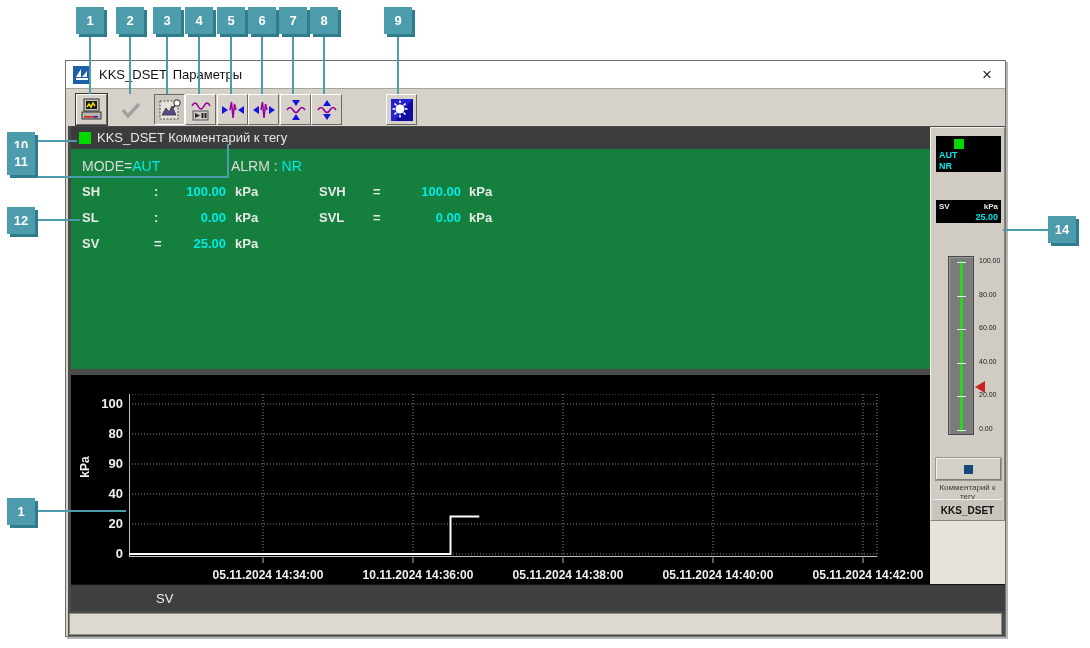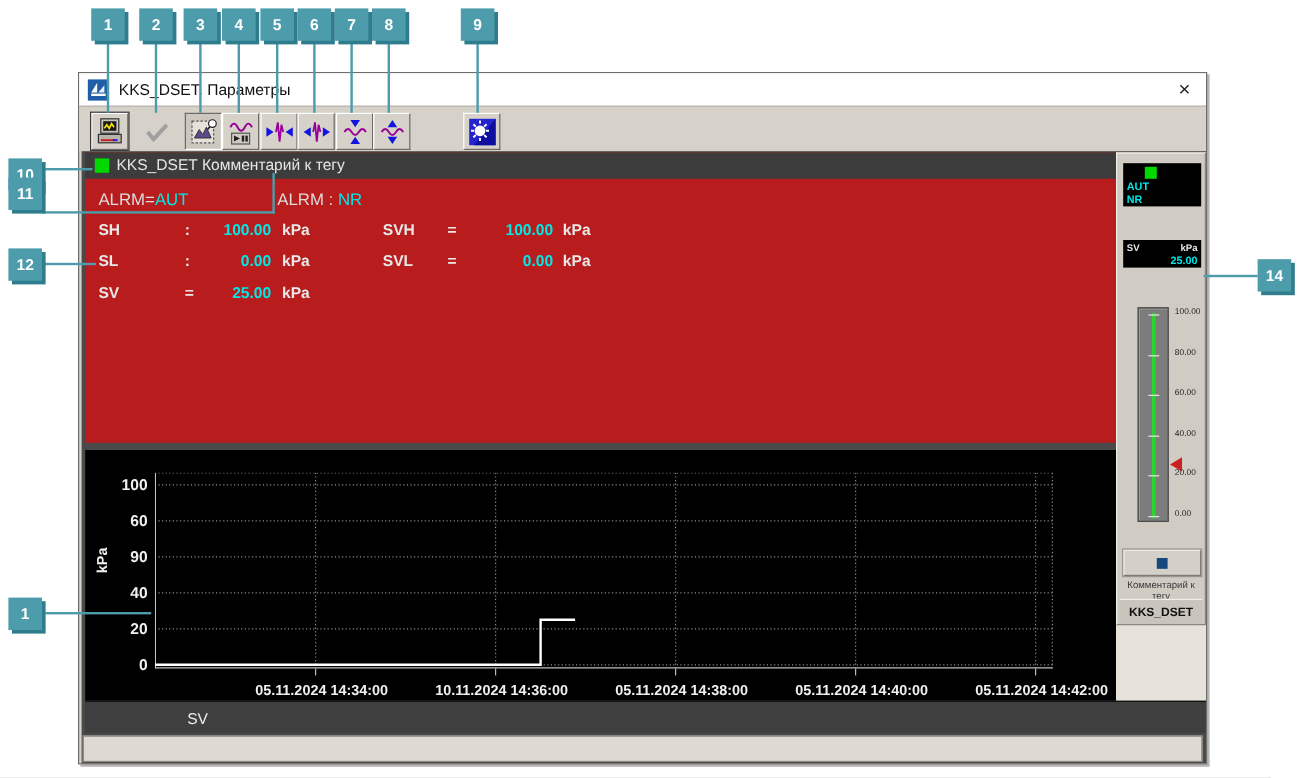--- a/index.html
+++ b/index.html
@@ -24,21 +24,21 @@
   .tbtn{position:absolute;top:5px;width:31px;height:31px;background:#d6d2ca;
         border:1px solid;border-color:#ffffff #6e6a66 #6e6a66 #ffffff;
         display:flex;align-items:center;justify-content:center;padding:0;}
   .tbtn.flat{border-color:#d6d2ca;}
   .tbtn.outlined{outline:1px solid #3a3a3a;}
   .tbtn.pressed{border-color:#6e6a66 #ffffff #ffffff #6e6a66;background:#ccc8c0;}
 
   
   .clientbg{position:absolute;left:2px;top:65px;width:937px;height:510px;background:#4a4a4a;}
 
-  .params{position:absolute;left:5px;top:66px;width:860px;height:242px;background:#b91c1c;}
+  .params{position:absolute;left:5px;top:66px;width:860px;height:242px;background:#15803d;}
   .params-header{position:absolute;left:0;top:0;width:100%;height:22px;background:#3c3c3c;}
   .tag-ind{position:absolute;left:8px;top:5px;width:12px;height:12px;}
   .params-header-text{position:absolute;left:26px;top:3px;font-size:13px;color:#e6e6e6;}
   .prow{position:absolute;font-size:13px;font-weight:bold;color:#e8e8e8;height:15px;}
   .mrow{position:absolute;font-size:14px;color:#dcdcdc;}
   .cyan{color:#00e8e8;}
   .pv{position:absolute;text-align:right;}
 
   .chart{position:absolute;left:5px;top:314px;width:860px;height:209px;background:#000;}
   .ylabel{position:absolute;left:-6px;top:85px;width:40px;color:#f0f0f0;font-size:12px;font-weight:bold;
@@ -235,21 +235,21 @@
     </div>
 
     <div class="clientbg"></div>
 
     <div class="params">
       <div class="params-header">
         <div class="tag-ind" style="background: rgb(0, 216, 0);"></div>
         <span class="params-header-text">KKS_DSET Комментарий к тегу</span>
       </div>
       <div class="mrow" style="left:11px;top:31px">
-        <span>ALRM=</span><span class="cyan">AUT</span>
+        <span>MODE=</span><span class="cyan">AUT</span>
       </div>
       <div class="mrow" style="left:160px;top:31px">
         <span>ALRM :</span> <span class="cyan">NR</span>
       </div>
 
       <div>
         <span class="prow" style="left:11px;top:57px">SH</span>
         <span class="prow" style="left:83px;top:57px">:</span>
         <span class="prow pv cyan" style="left:85px;top:57px;width:70px">100.00</span>
         <span class="prow" style="left:164px;top:57px">kPa</span>
@@ -272,21 +272,21 @@
         <span class="prow" style="left:11px;top:109px">SV</span>
         <span class="prow" style="left:83px;top:109px">=</span>
         <span class="prow pv cyan" style="left:85px;top:109px;width:70px">25.00</span>
         <span class="prow" style="left:164px;top:109px">kPa</span>
       </div>
     </div>
 
     <div class="chart">
       <div class="ylabel">kPa</div>
       <span class="ytick" style="top:21px">100</span>
-      <span class="ytick" style="top:51px">60</span>
+      <span class="ytick" style="top:51px">80</span>
       <span class="ytick" style="top:81px">90</span>
       <span class="ytick" style="top:111px">40</span>
       <span class="ytick" style="top:141px">20</span>
       <span class="ytick" style="top:171px">0</span>
       <svg id="plot-svg" width="750" height="172" style="position:absolute;left:58px;top:19px">
           <line x1="0" y1="10" x2="748" y2="10" stroke="#8a8a8a" stroke-dasharray="1,2"></line>
           <line x1="0" y1="40" x2="748" y2="40" stroke="#8a8a8a" stroke-dasharray="1,2"></line>
           <line x1="0" y1="70" x2="748" y2="70" stroke="#8a8a8a" stroke-dasharray="1,2"></line>
           <line x1="0" y1="100" x2="748" y2="100" stroke="#8a8a8a" stroke-dasharray="1,2"></line>
           <line x1="0" y1="130" x2="748" y2="130" stroke="#8a8a8a" stroke-dasharray="1,2"></line>

